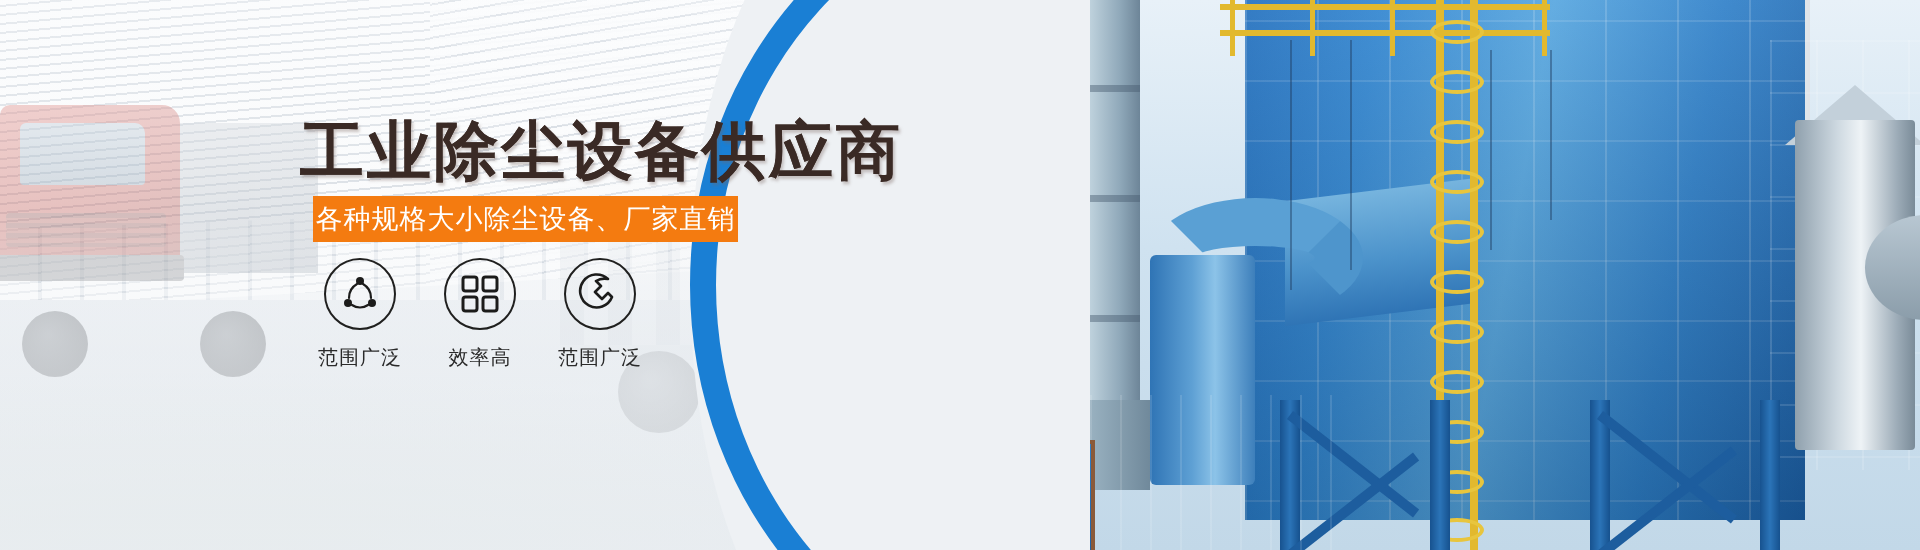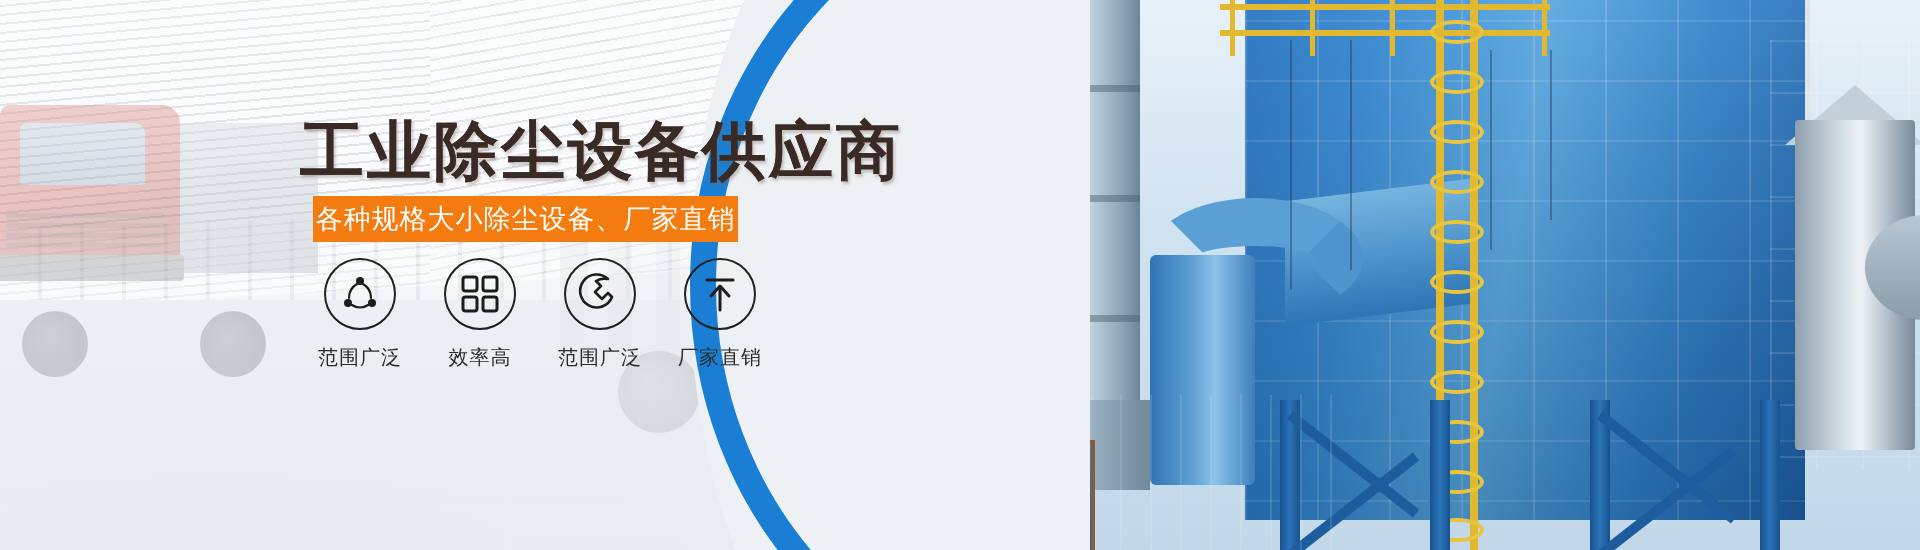--- a/index.html
+++ b/index.html
@@ -366,28 +366,18 @@
 
       <div class="feature">
         <div class="f-circle">
           <svg width="44" height="44" viewBox="0 0 44 44" aria-hidden="true">
             <path d="M30 7 A16.5 16.5 0 1 0 34 25 L30 21 L24 27 L17 20 L23 14 L18 9 A16.5 16.5 0 0 1 30 7 Z" fill="none" stroke="#1c1c1b" stroke-width="2.6" stroke-linejoin="round" stroke-linecap="round"></path>
           </svg>
         </div>
         <div class="f-label">范围广泛</div>
       </div>
 
-      <div class="feature">
-        <div class="f-circle">
-          <svg width="40" height="42" viewBox="0 0 40 42" aria-hidden="true">
-            <line x1="7" y1="7" x2="33" y2="7" stroke="#1c1c1b" stroke-width="3.2" stroke-linecap="round"></line>
-            <line x1="20" y1="37" x2="20" y2="14" stroke="#1c1c1b" stroke-width="3" stroke-linecap="round"></line>
-            <path d="M11 23 L20 13 L29 23" fill="none" stroke="#1c1c1b" stroke-width="3" stroke-linejoin="round" stroke-linecap="round"></path>
-          </svg>
-        </div>
-        <div class="f-label">厂家直销</div>
-      </div>
 
     </div>
 
   </div>
 
 </div>
 
 </body></html>

